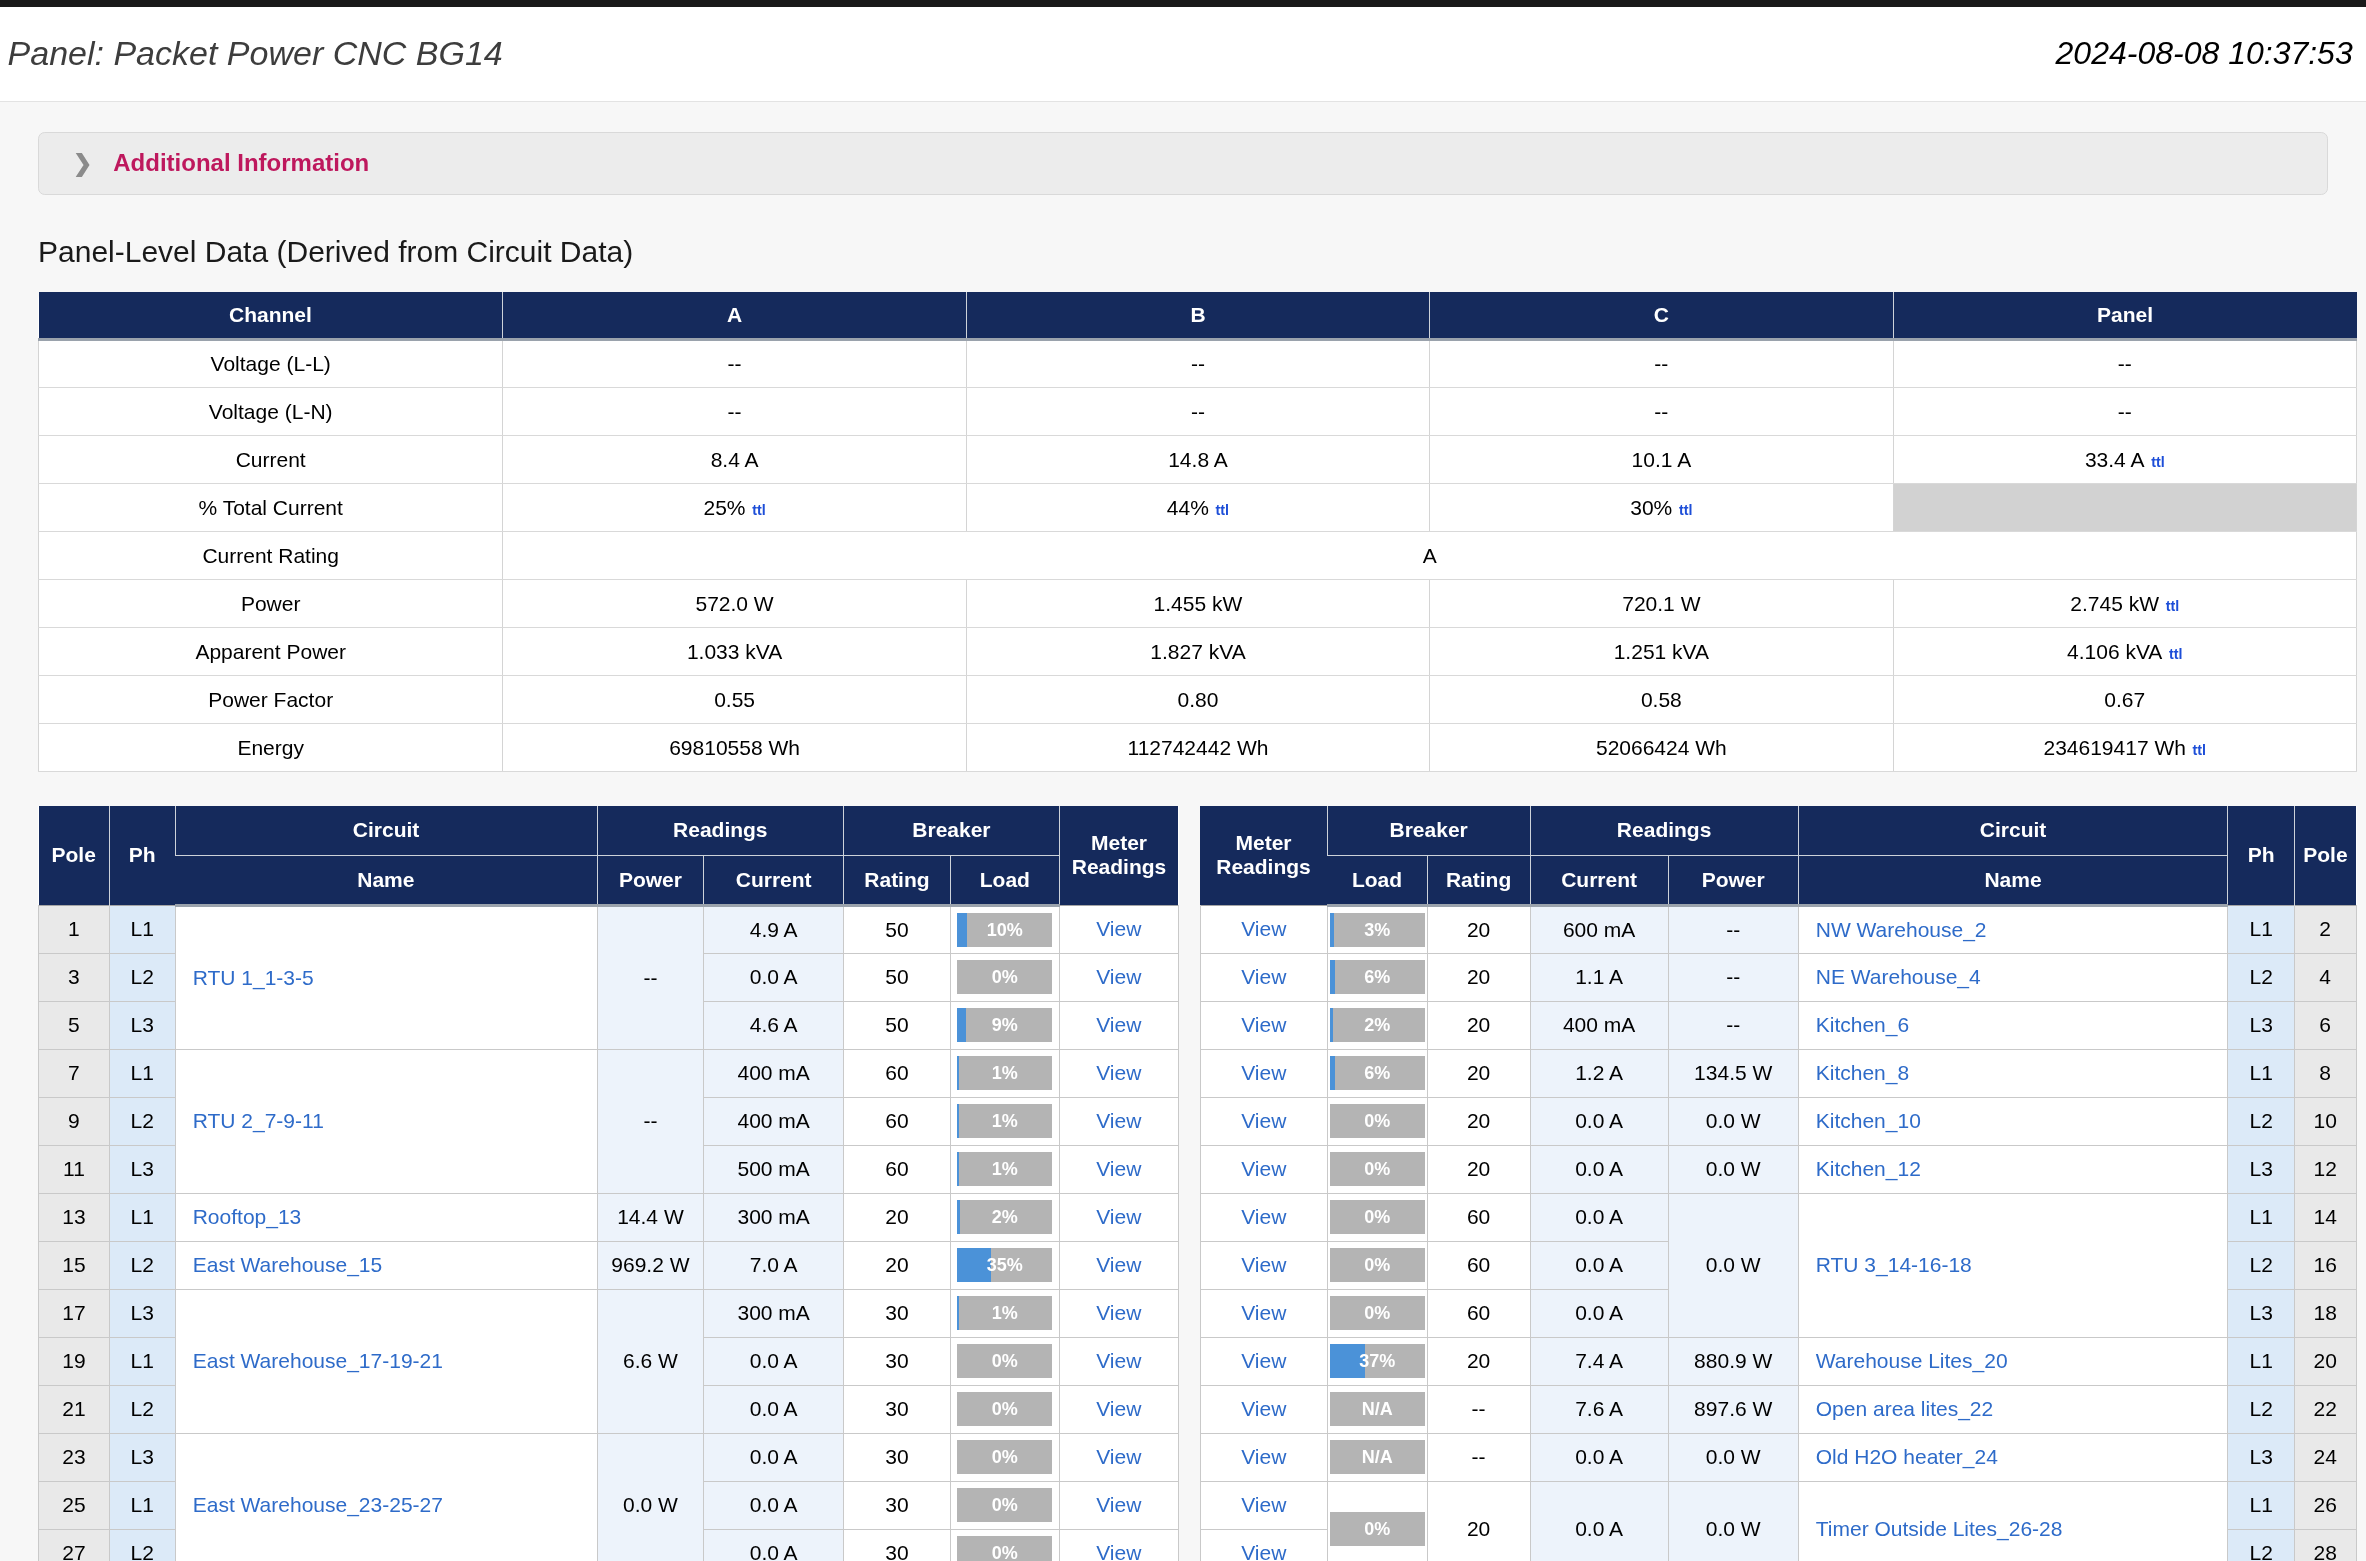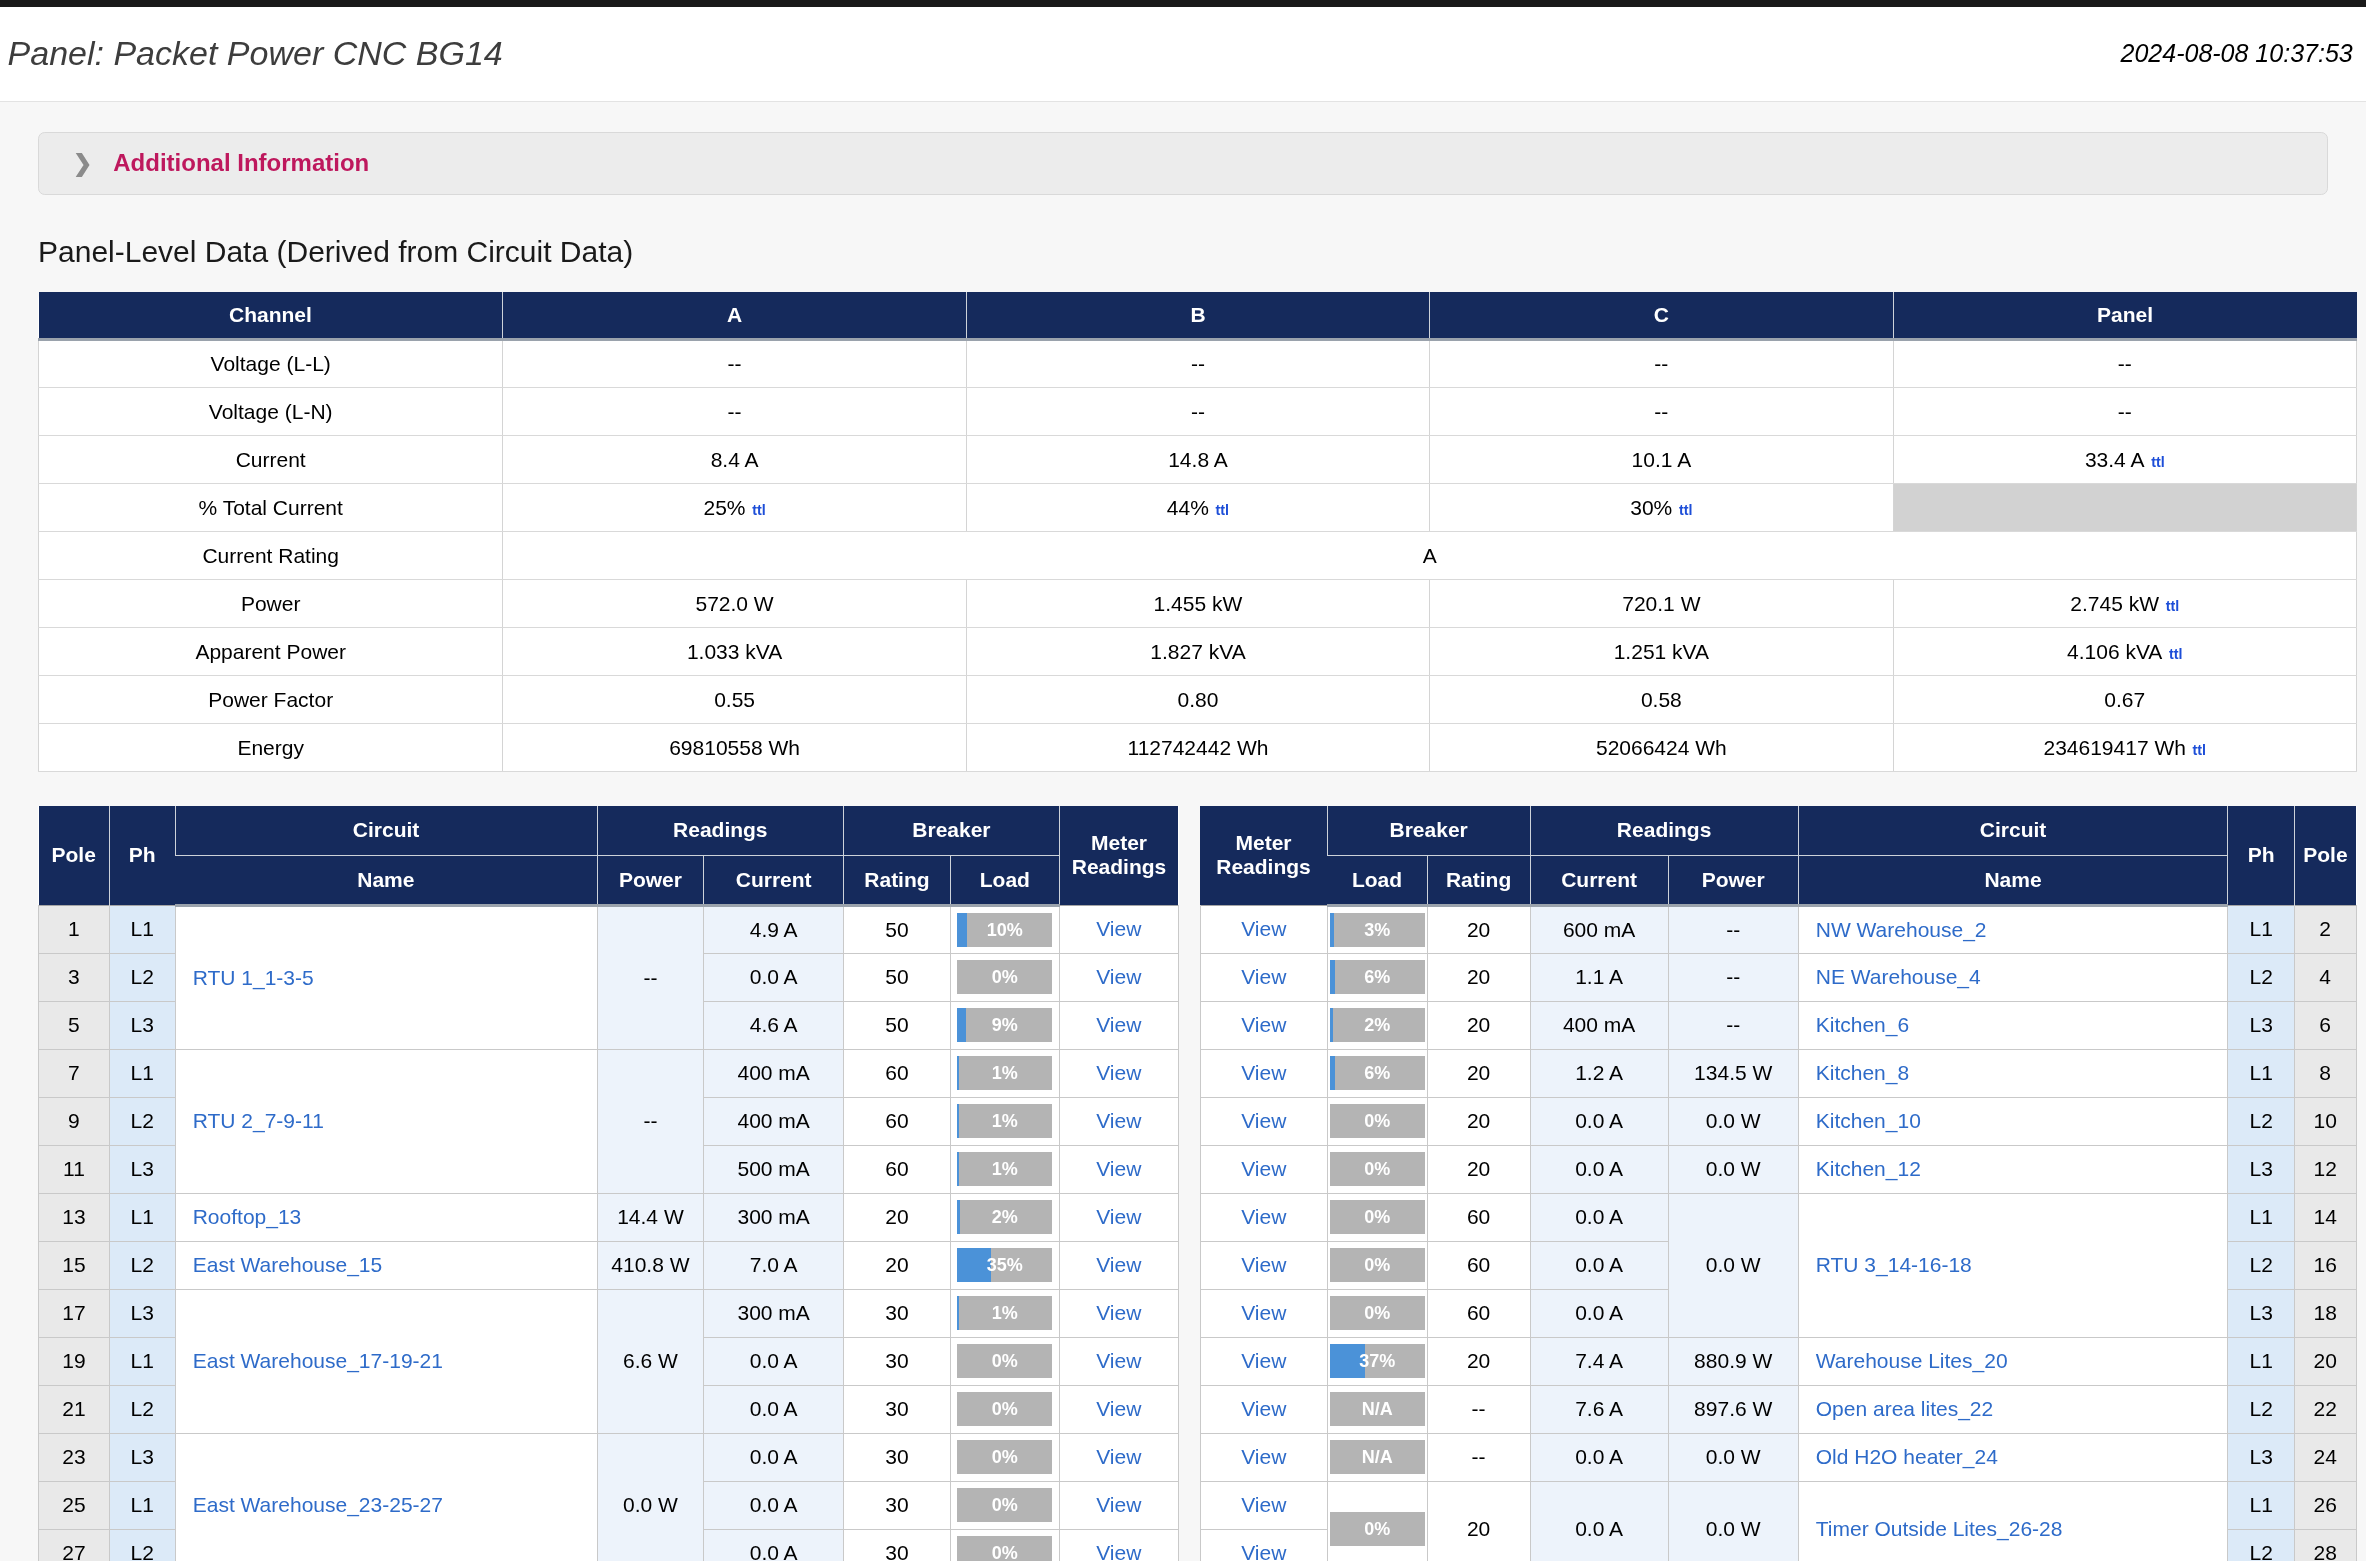--- a/index.html
+++ b/index.html
@@ -2,21 +2,21 @@
 <html style="font-size:15px"><head>
 <meta charset="utf-8">
 <style>
   * { margin:0; padding:0; box-sizing:border-box; }
   html,body { width:2366px; height:1562px; overflow:hidden; background:#f7f7f7;
               font-family:"Liberation Sans", sans-serif; color:#111; }
   .topbar { height:6.7px; background:#1a1a1a; }
   .pagehead { background:#ffffff; height:95px; display:flex; align-items:center;
               justify-content:space-between; padding:0 13.3px 0 7.6px; border-bottom:1px solid #e3e3e3;font-style:italic; }
   .pagehead .title { font-size:34px; color:#3d3d3d; }
-  .pagehead .stamp { font-size:25px; color:#000;text-align:center; }
+  .pagehead .stamp { font-size:32px; color:#000;text-align:center; }
   .content { padding:30px 9.5px 0 38px; }
   .collapse-bar { margin-right:28.5px; height:63px; background:#ececec; border:1px solid #d9d9d9;
                   border-radius:6.7px; display:flex; align-items:center; padding-left:34px; cursor:pointer; }
   .collapse-bar .chev { color:#8b8b8b; font-size:23px; font-weight:bold; margin-right:21px; }
   .collapse-bar .lbl { font-size:24px; font-weight:bold; color:#be185d; }
   h2.section { font-size:30px; font-weight:normal; color:#1a1a1a; margin:40px 0 23px 0; }
 
   table { border-collapse:collapse; background:#fff; }
   th { background:#152a5c; color:#fff; font-weight:bold; font-size:21px; }
   td { font-size:21px; text-align:center; color:#000; }
@@ -280,21 +280,21 @@
                 <div class="fill" style="width: 3%;"></div>
                 <span>2%</span>
               </div>
             </td>
           <td><a class="lnk">View</a></td>
         </tr>
         <tr class="gs">
           <td class="col-pole">15</td>
           <td class="col-ph">L2</td>
           <td class="col-name"><a class="lnk">East Warehouse_15</a></td>
-          <td class="col-reading">410.8 W</td>
+          <td class="col-reading">969.2 W</td>
           <td class="col-reading">7.0 A</td>
           <td>20</td>
           <td>
               <div class="bar">
                 <div class="fill" style="width: 35%;"></div>
                 <span>35%</span>
               </div>
             </td>
           <td><a class="lnk">View</a></td>
         </tr>

